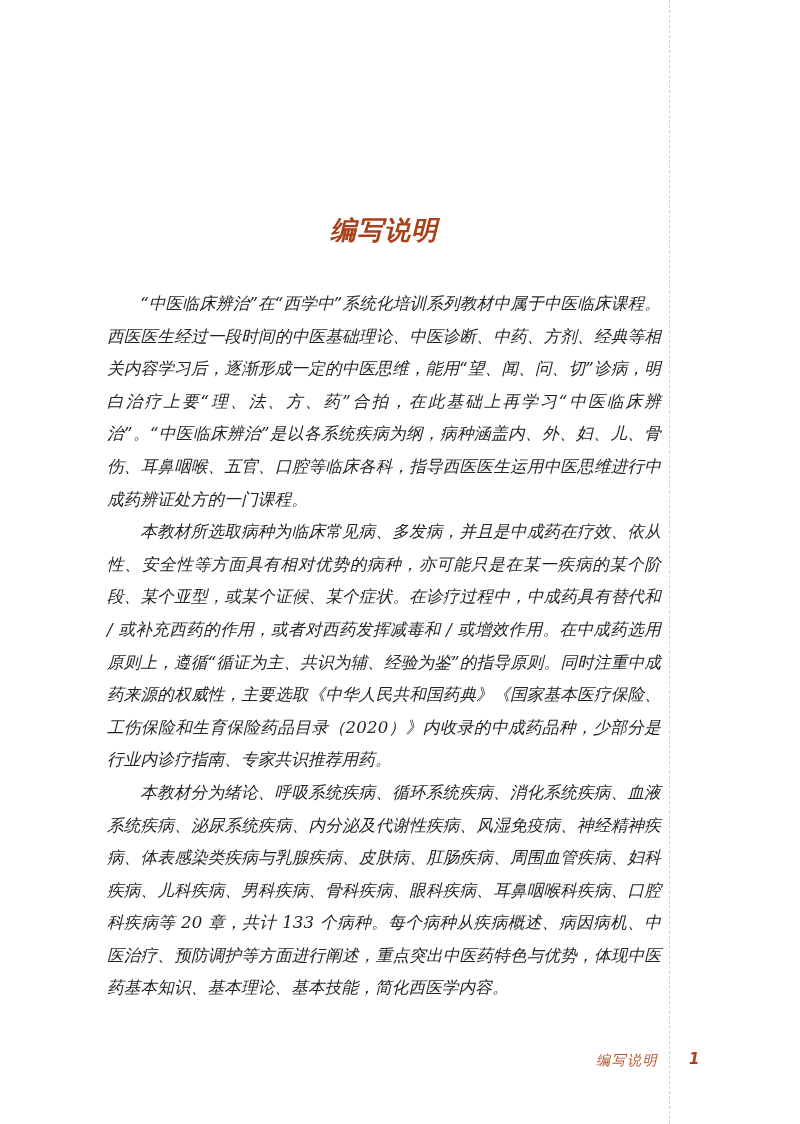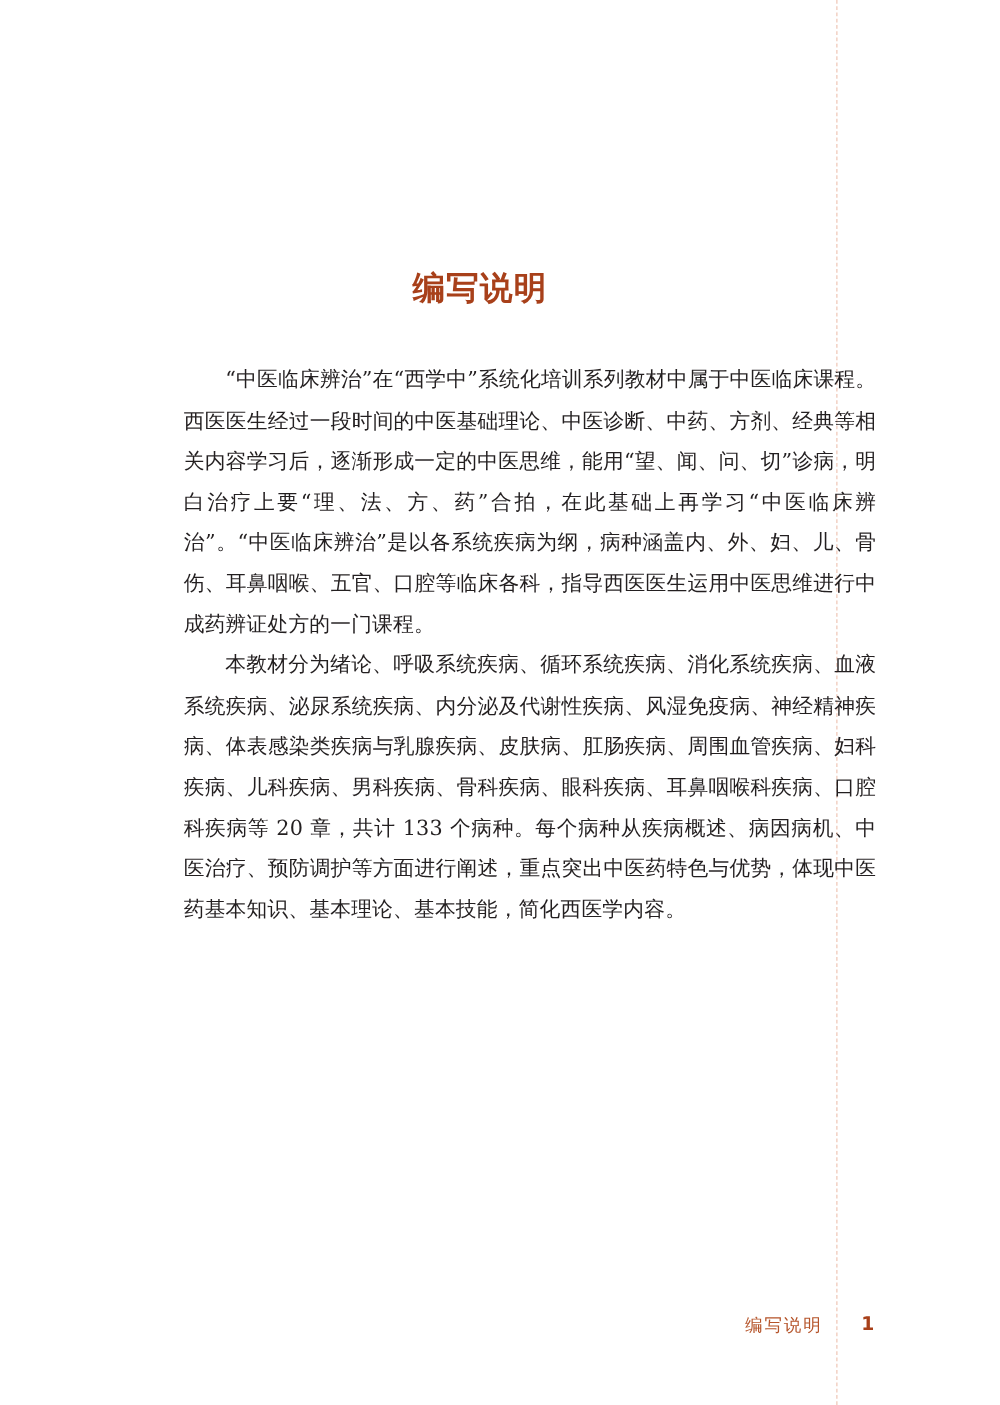--- a/index.html
+++ b/index.html
@@ -13,20 +13,21 @@
       position: relative;
       overflow: hidden;
       font-family: "DejaVu Serif", "Liberation Serif", serif;
       color: #231f20;
     }
     .page {
       position: absolute;
       left: 0; top: 0;
       width: 728px;
       height: 1124px;
+      font-style: italic;
     }
     .margin-rule {
       position: absolute;
       left: 669px;
       top: 0;
       width: 0;
       height: 1124px;
       border-left: 1px dashed #efc7b8;
     }
     .title {
@@ -39,21 +40,20 @@
       font-weight: bold;
       font-size: 26px;
       letter-spacing: 1px;
       color: #a8401a;
     }
     .body-text {
       position: absolute;
       left: 107px;
       top: 288px;
       width: 554px;
-      margin-left: 40px;
     }
     .para {
       margin: 0;
       font-size: 16.6px;
       line-height: 32.6px;
       text-align: justify;
       text-indent: 2em;
       letter-spacing: 0.15px;
     }
     .footer {
@@ -85,20 +85,21 @@
 </head>
 <body>
 
 <div class="page">
   <div class="margin-rule"></div>
 
   <h1 class="title">编写说明</h1>
 
   <div class="body-text">
     <p class="para">“中医临床辨治”在“西学中”系统化培训系列教材中属于中医临床课程。西医医生经过一段时间的中医基础理论、中医诊断、中药、方剂、经典等相关内容学习后，逐渐形成一定的中医思维，能用“望、闻、问、切”诊病，明白治疗上要“理、法、方、药”合拍，在此基础上再学习“中医临床辨治”。“中医临床辨治”是以各系统疾病为纲，病种涵盖内、外、妇、儿、骨伤、耳鼻咽喉、五官、口腔等临床各科，指导西医医生运用中医思维进行中成药辨证处方的一门课程。</p>
+    <p class="para">本教材所选取病种为临床常见病、多发病，并且是中成药在疗效、依从性、安全性等方面具有相对优势的病种，亦可能只是在某一疾病的某个阶段、某个亚型，或某个证候、某个症状。在诊疗过程中，中成药具有替代和 / 或补充西药的作用，或者对西药发挥减毒和 / 或增效作用。在中成药选用原则上，遵循“循证为主、共识为辅、经验为鉴”的指导原则。同时注重中成药来源的权威性，主要选取《中华人民共和国药典》《国家基本医疗保险、工伤保险和生育保险药品目录（2020）》内收录的中成药品种，少部分是行业内诊疗指南、专家共识推荐用药。</p>
     <p class="para">本教材分为绪论、呼吸系统疾病、循环系统疾病、消化系统疾病、血液系统疾病、泌尿系统疾病、内分泌及代谢性疾病、风湿免疫病、神经精神疾病、体表感染类疾病与乳腺疾病、皮肤病、肛肠疾病、周围血管疾病、妇科疾病、儿科疾病、男科疾病、骨科疾病、眼科疾病、耳鼻咽喉科疾病、口腔科疾病等 20 章，共计 133 个病种。每个病种从疾病概述、病因病机、中医治疗、预防调护等方面进行阐述，重点突出中医药特色与优势，体现中医药基本知识、基本理论、基本技能，简化西医学内容。</p>
   </div>
 
   <div class="footer">
     <span class="footer-title">编写说明</span>
     <span class="page-number">1</span>
   </div>
 </div>
 
 </body></html>

